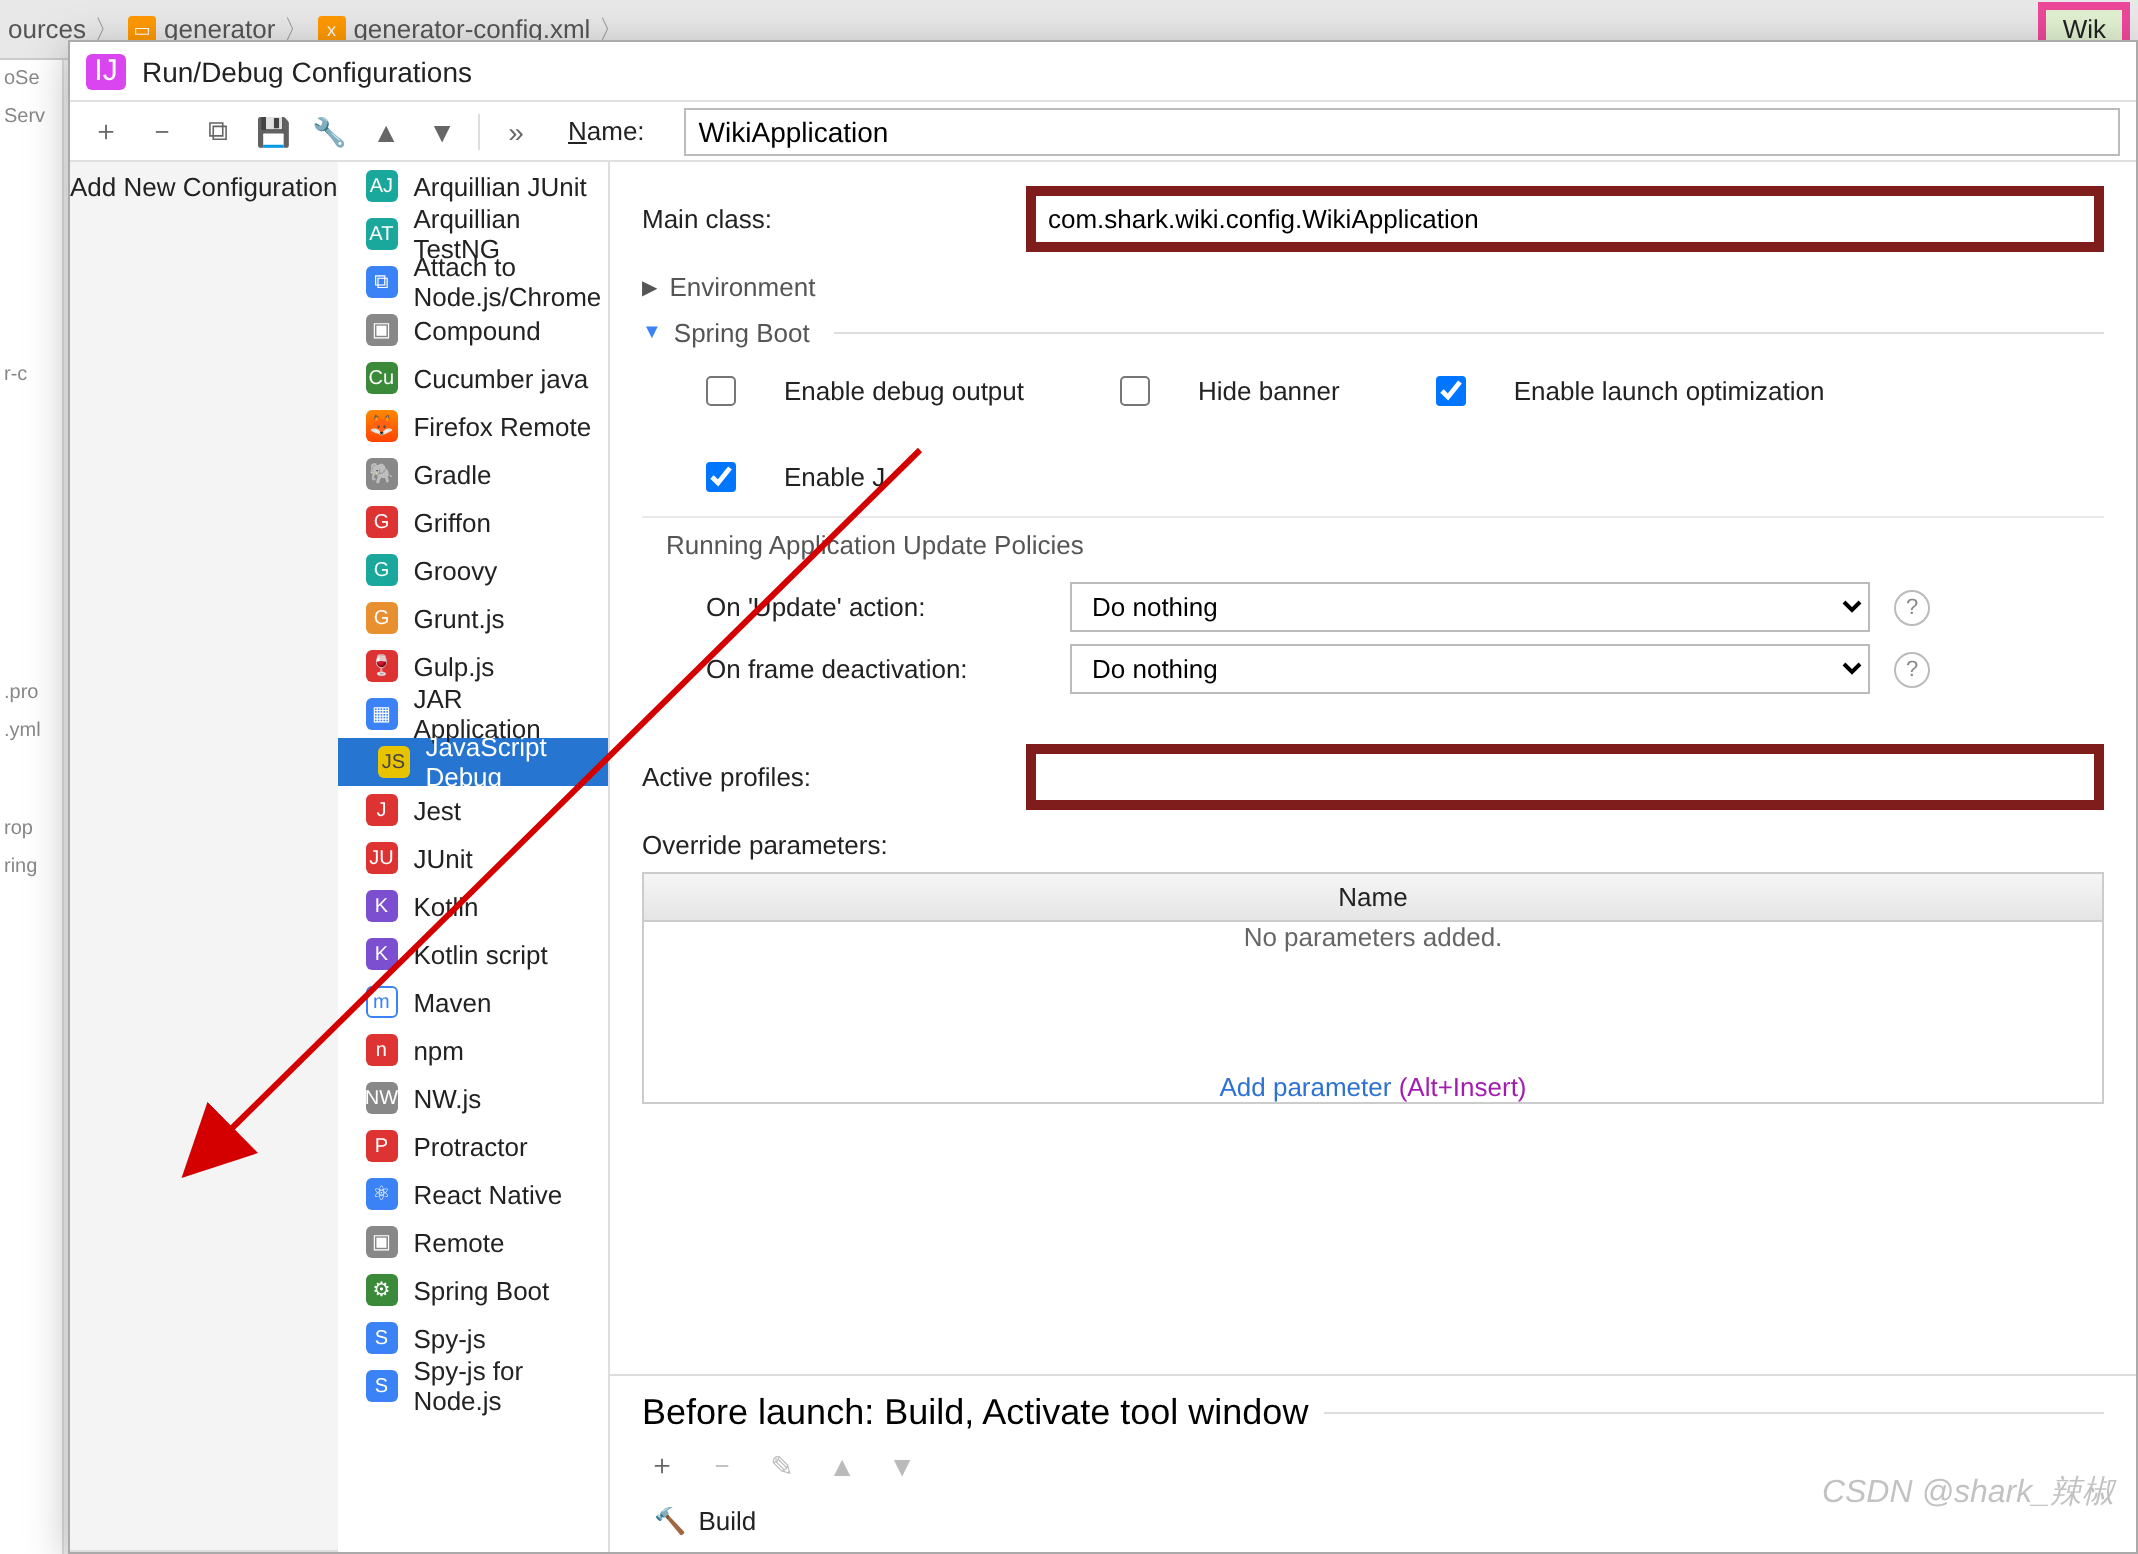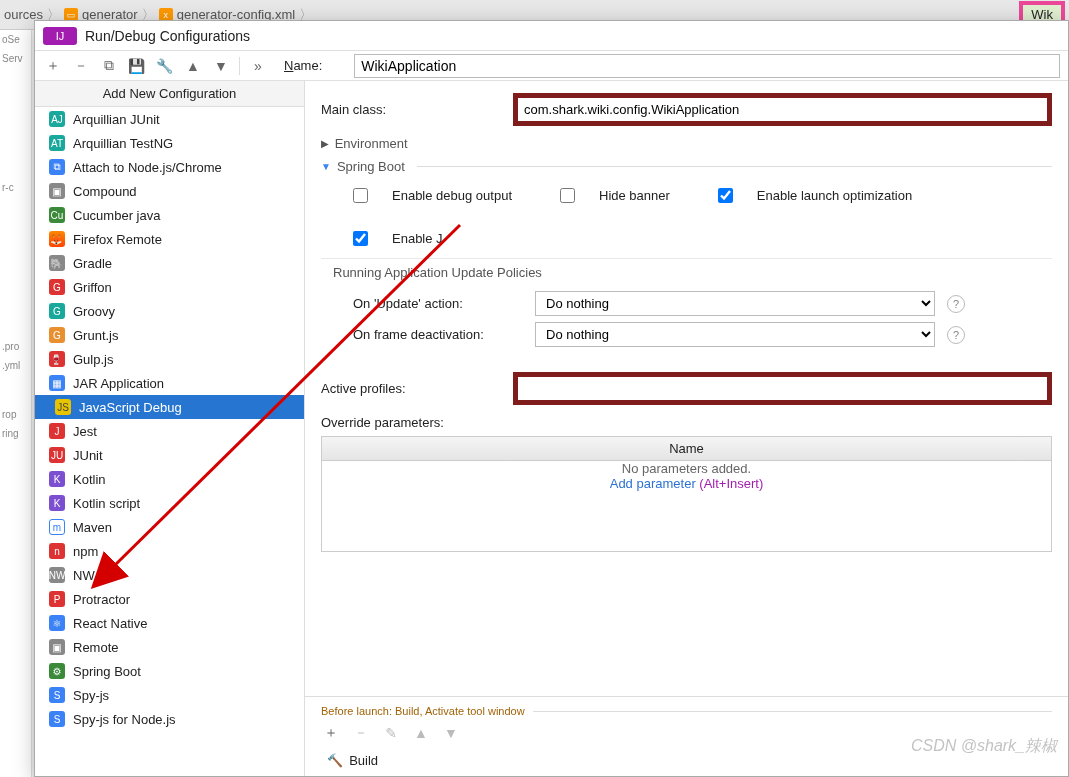--- a/index.html
+++ b/index.html
@@ -8,32 +8,32 @@
 .backdrop-top { background: #e8e8e8; height: 30px; border-bottom: 1px solid #ccc; display: flex; align-items: center; padding: 0 4px; }
 .breadcrumb { display: flex; align-items: center; gap: 4px; color: #555; }
 .breadcrumb .sep { color: #999; }
 .breadcrumb .file-icon { width: 14px; height: 14px; background: #f90; border-radius: 2px; display: inline-flex; align-items: center; justify-content: center; color: #fff; font-size: 9px; }
 
 .left-bg-strip { position:absolute; left:0; top:30px; width:32px; height: 747px; background:#fff; border-right:1px solid #ddd; font-size:10px; color:#888; }
 .left-bg-strip div { padding: 4px 2px; writing-mode: horizontal-tb; overflow:hidden; white-space:nowrap; }
 
 .dialog { position: absolute; left: 34px; top: 20px; width: 1035px; height: 757px; background: #fff; border: 1px solid #aaa; box-shadow: 0 4px 20px rgba(0,0,0,0.25); display: flex; flex-direction: column; }
 .titlebar { height: 30px; display: flex; align-items: center; padding: 4px 8px; border-bottom: 1px solid #e0e0e0; }
-.titlebar .app-icon { width: 34px; height: 18px; background: #a21caf; border-radius: 3px; margin-right: 8px; display:inline-flex; align-items:center; justify-content:center; color:#fff; font-size:11px; }
+.titlebar .app-icon { width: 20px; height: 18px; background: #d946ef; border-radius: 3px; margin-right: 8px; display:inline-flex; align-items:center; justify-content:center; color:#fff; font-size:15px; }
 .titlebar .dlg-title { font-size: 14px; }
 
 .toolbar { height: 30px; display: flex; align-items: center; padding: 0 8px; gap: 8px; border-bottom: 1px solid #e0e0e0; }
 .tool-btn { width: 20px; height: 20px; display: inline-flex; align-items: center; justify-content: center; color: #666; cursor: pointer; font-size: 14px; border:none; background:none; }
 .tool-sep { width: 1px; height: 18px; background: #ddd; }
 .toolbar .name-lbl { margin-left: 8px; font-size: 13px; }
 .toolbar .name-lbl u { text-decoration: underline; }
-.toolbar input[type=text] { flex: 1; margin-left: 24px; border: 1px solid #bbb; padding: 3px 6px; font-size: 14px; }
+.toolbar input[type=text] { flex: 1; margin-left: 12px; border: 1px solid #bbb; padding: 3px 6px; font-size: 14px; }
 
 .body { flex: 1; display: flex; overflow: hidden; }
-.sidebar { width: 270px; border-right: 1px solid #ddd; display: flex; flex-direction: column; }
+.sidebar { width: 270px; border-right: 1px solid #ddd; display: flex; flex-direction: row; }
 .sidebar-header { text-align: center; padding: 5px 0; background: #f4f4f4; border-bottom: 1px solid #ddd; font-size: 13px; }
 .sidebar-list { flex: 1; overflow-y: auto; }
 .config-item { display: flex; align-items: center; padding: 2px 8px 2px 14px; gap: 8px; cursor: pointer; font-size: 13px; height: 24px; }
 .config-item.selected { background: #2675d0; color: #fff; padding-left: 20px; }
 .config-item .cfg-icon { width: 16px; height: 16px; border-radius: 3px; display: inline-flex; align-items: center; justify-content: center; font-size: 10px; flex-shrink: 0; }
 
 .main { flex: 1; display: flex; flex-direction: column; overflow: hidden; }
 .tabs { display: flex; border-bottom: 1px solid #ddd; padding: 0 12px; height: 36px; align-items: flex-end; }
 .tab { padding: 8px 14px; cursor: pointer; font-size: 14px; color: #555; }
 .tab.active { color: #000; border-bottom: 3px solid #3b82f6; }
@@ -53,26 +53,26 @@
 
 .subsection { border-top: 1px solid #e8e8e8; padding: 6px 0 10px 12px; margin-top: 4px; }
 .subsection-title { font-size: 13px; color: #555; margin-bottom: 8px; }
 .policy-row { display: flex; align-items: center; gap: 12px; padding: 3px 20px; }
 .policy-row label { width: 170px; font-size: 13px; }
 .policy-row select { width: 400px; border: 1px solid #bbb; padding: 3px 6px; font-size: 13px; background: #fff; }
 .help-icon { width: 18px; height: 18px; border: 1px solid #bbb; border-radius: 9px; display: inline-flex; align-items: center; justify-content: center; color: #888; font-size: 11px; }
 
 .param-table-wrap { border: 1px solid #ccc; margin-top: 6px; }
 .param-header { background: linear-gradient(#f5f5f5,#e5e5e5); text-align: center; padding: 4px; font-size: 13px; border-bottom: 1px solid #ccc; }
-.param-body { min-height: 90px; display: flex; flex-direction: column; align-items: center; justify-content: flex-start; color: #666; }
+.param-body { min-height: 90px; display: flex; flex-direction: column; align-items: center; justify-content: space-between; color: #666; }
 .param-body a { color: #2d72d2; text-decoration: none; }
 .param-body .shortcut { color: #a21caf; }
 
 .before-launch { border-top: 1px solid #ddd; padding: 8px 16px 4px 16px; }
-.before-launch .sep-line { display: flex; align-items:center; color:#a16207; font-size:11px; }
+.before-launch .sep-line { display: flex; align-items:center; color:#000000; font-size:18px; }
 .before-launch .sep-line::after { content:""; flex:1; height:1px; background:#ddd; margin-left:8px; }
 .bl-toolbar { display: flex; gap: 10px; padding: 6px 0; }
 .bl-item { display: flex; align-items: center; gap: 6px; padding: 4px 6px; }
 .bl-item .hammer { color: #3a8a3a; }
 
 .arrow-annotation { position: absolute; left: 80px; top: 220px; width: 400px; height: 370px; pointer-events: none; }
 
 .watermark { position: absolute; right: 12px; bottom: 20px; color: rgba(120,120,120,0.45); font-size: 16px; font-style: italic; }
 
 

